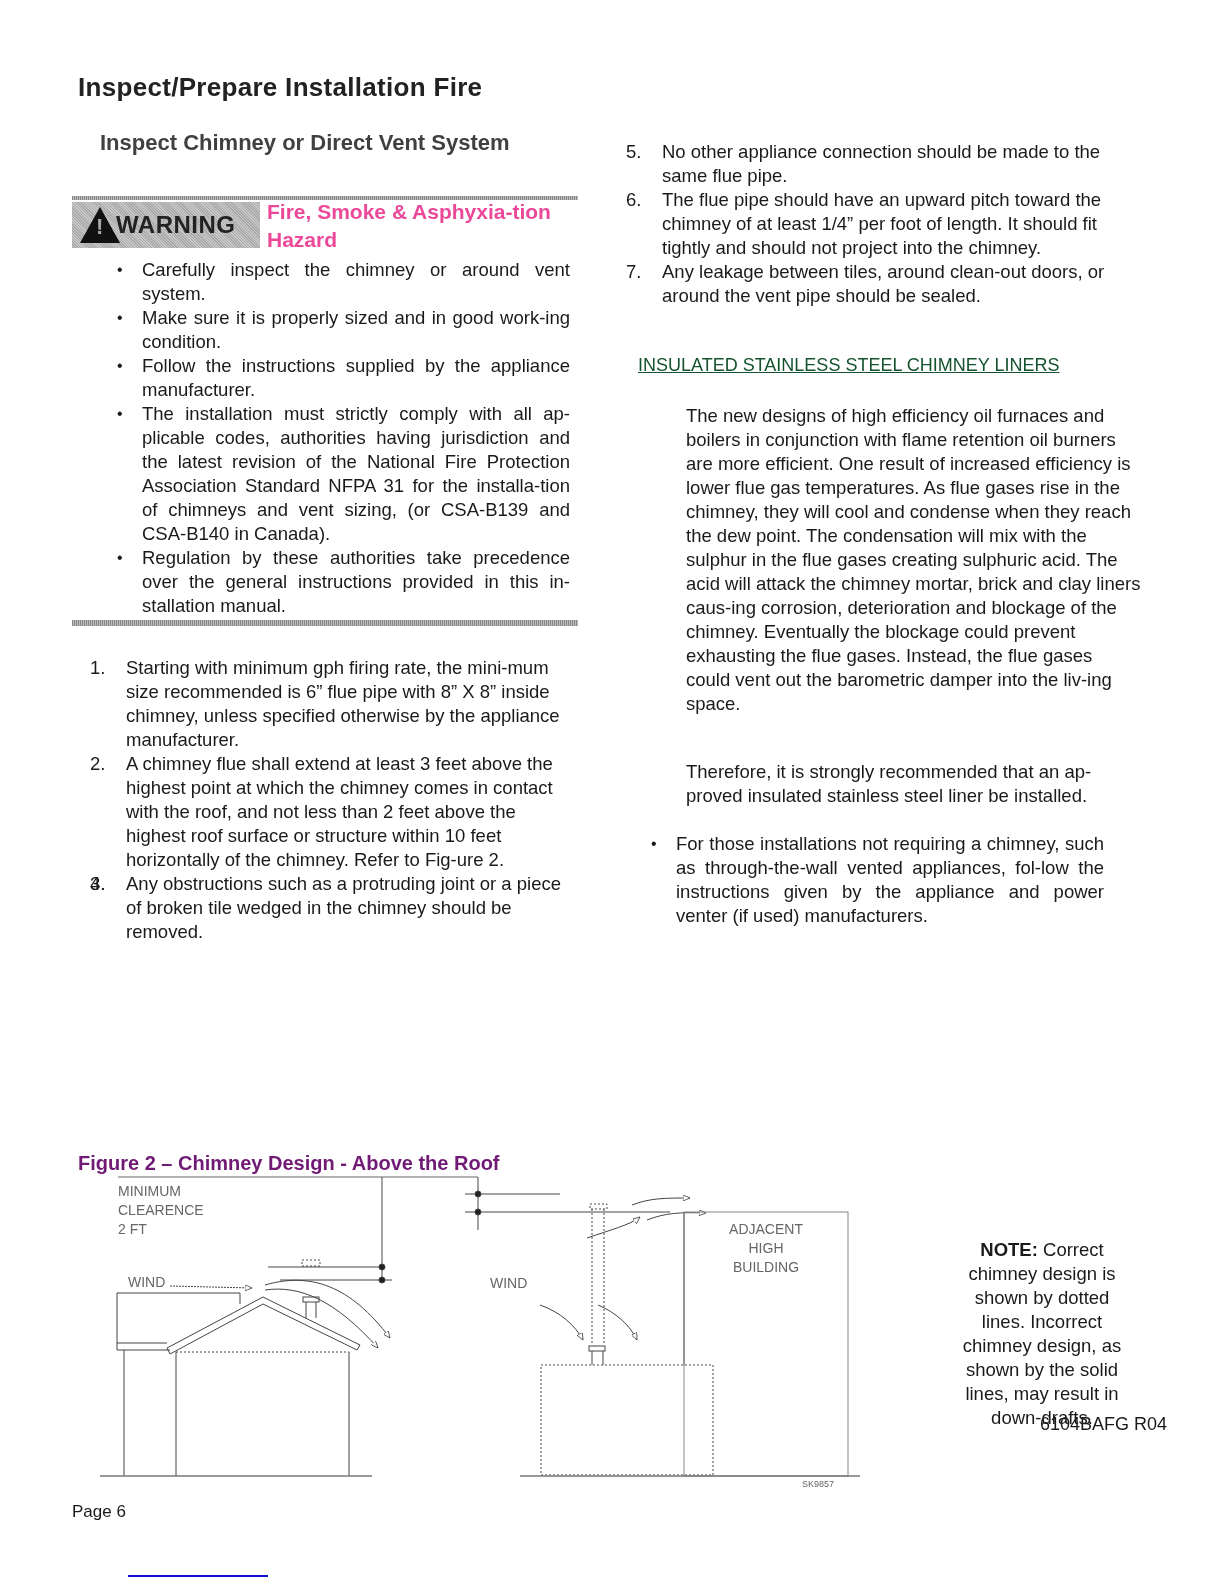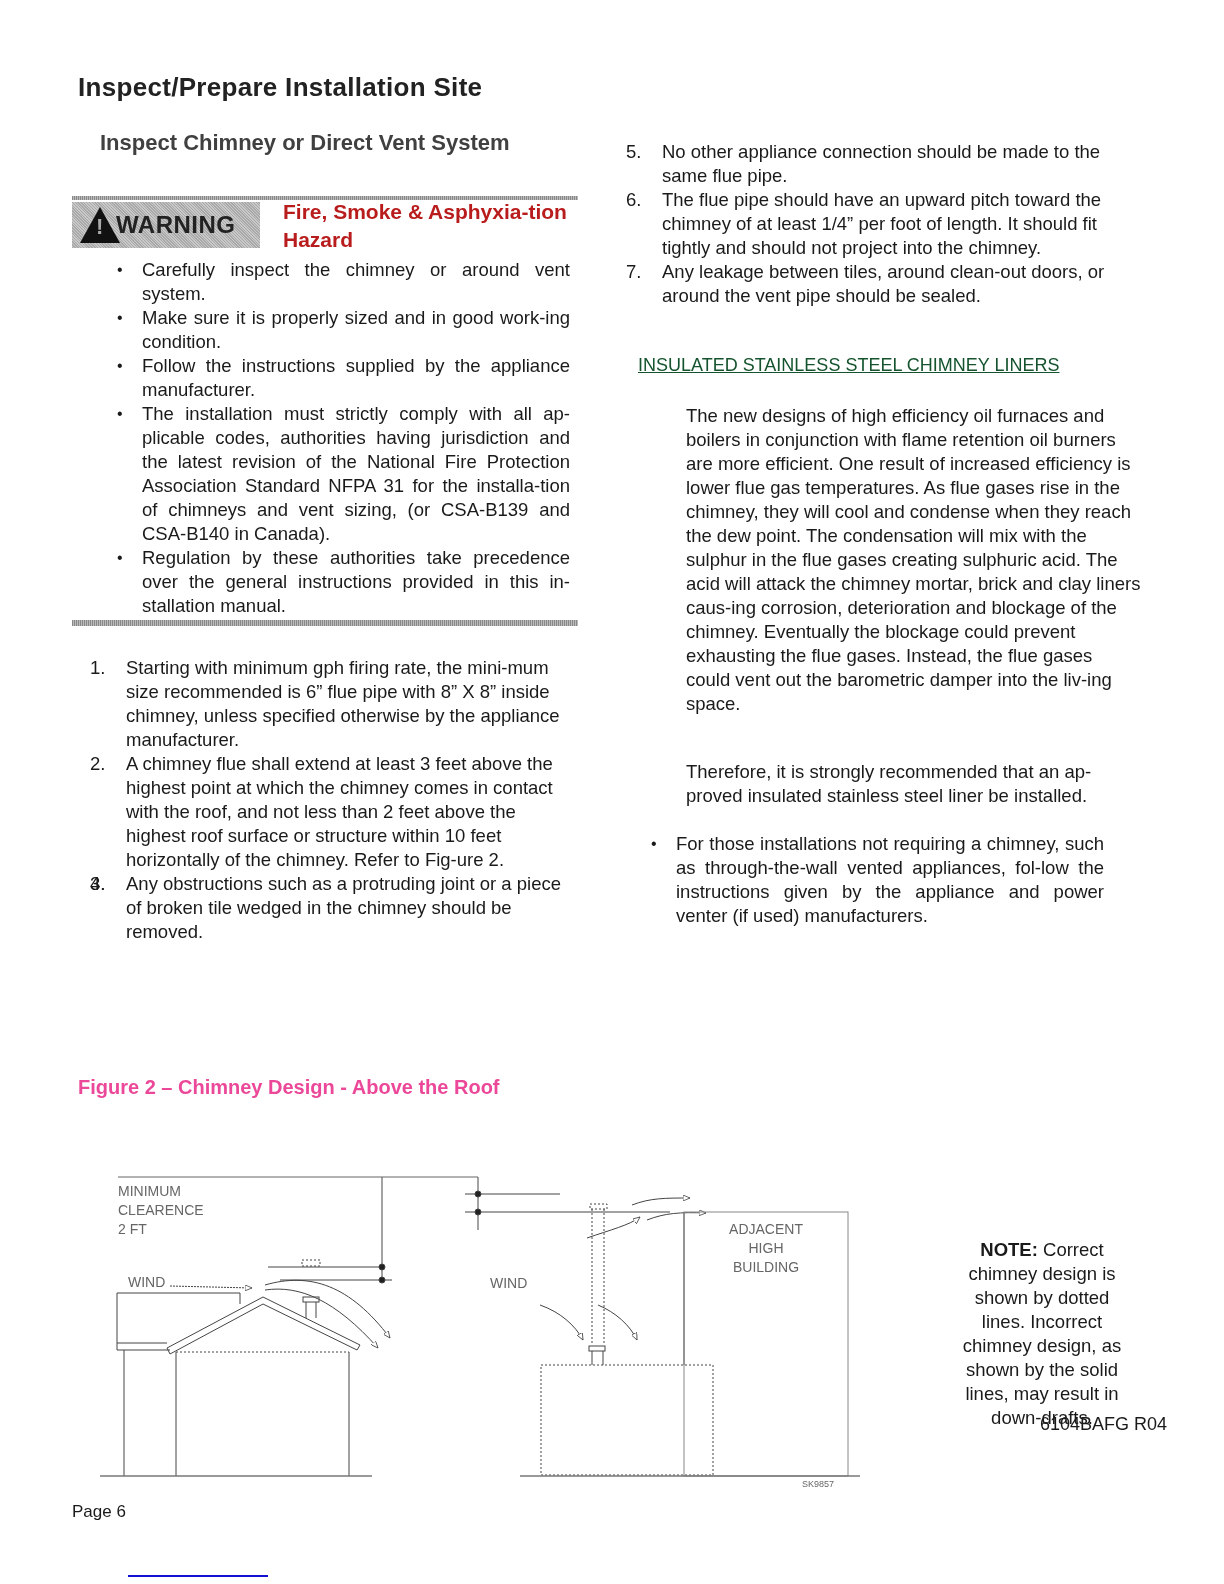--- a/index.html
+++ b/index.html
@@ -10,50 +10,50 @@
   .h2 { left:100px; top:130px; font-size:22px; font-weight:bold; color:#404040; }
   .warn-top { left:72px; top:196px; width:506px; height:4px;
               background:repeating-linear-gradient(90deg,#888 0 1px,#bbb 1px 2px); }
   .warn-badge { left:72px; top:202px; width:188px; height:46px;
                 background:repeating-linear-gradient(45deg,#a9a9a9 0 1px,#c8c8c8 1px 2px);
                 display:flex; align-items:center; }
   .warn-badge .tri { width:0; height:0; border-left:20px solid transparent; border-right:20px solid transparent;
                      border-bottom:36px solid #111; position:relative; margin-left:8px; }
   .warn-badge .tri span { position:absolute; left:-4px; top:9px; color:#aaa; font-weight:bold; font-size:22px; line-height:22px; }
   .warn-badge .word { font-weight:900; font-size:24px; color:#222; margin-left:-4px; letter-spacing:0.5px; }
-  .warn-title { left:283px; top:198px; width:320px; font-size:21px; font-weight:bold; line-height:28px; color:#b91c1c; }
+  .warn-title { left:267px; top:198px; width:320px; font-size:21px; font-weight:bold; line-height:28px; color:#ec4899; }
   .warn-bottom { left:72px; top:620px; width:506px; height:6px;
                  background:repeating-linear-gradient(90deg,#888 0 1px,#bbb 1px 2px); }
   .blist { list-style:none; margin:0; padding:0; }
   .blist li { position:relative; padding-left:30px; font-size:18.5px; line-height:24px; text-align:justify; }
   .blist li::before { content:"•"; position:absolute; left:5px; top:0; font-size:16px; }
   .warn-list { left:112px; top:258px; width:458px; }
   .olist { list-style:none; margin:0; padding:0; }
   .olist li { position:relative; padding-left:36px; font-size:18.5px; line-height:24px; }
   .olist li .num { position:absolute; left:0; top:0; }
   .left-list { left:90px; top:656px; width:480px; }
   .right-list { left:626px; top:140px; width:480px; }
   .liners-head { left:638px; top:355px; font-size:18px; text-decoration:underline; color:#14532d; }
   .para { font-size:18.5px; line-height:24px;margin-left:28px; }
   .p1 { left:658px; top:404px; width:455px; }
   .p2 { left:658px; top:760px; width:440px; }
   .right-bullets { left:646px; top:832px; width:458px; }
-  .fig-title { left:78px; top:1076px; font-size:20px; font-weight:bold; color:#ec4899; }
+  .fig-title { left:78px; top:1152px; font-size:20px; font-weight:bold; color:#701a75; }
   .figure { left:0; top:1160px; width:940px; height:330px; }
   .note { left:952px; top:1238px; width:180px; font-size:18.5px; line-height:24px;text-align:center; }
   .note b { font-weight:bold; }
   .footer-l { left:72px; top:1502px; font-size:17px; }
   .footer-r { left:1040px; top:1414px; font-size:18px; }
   .link-line { left:128px; top:1575px; width:140px; height:2px; background:#1010d0; }
   svg text { font-family:"Liberation Sans", sans-serif; }
 </style>
 </head>
 <body>
 
-<div class="abs h1">Inspect/Prepare Installation Site</div>
+<div class="abs h1">Inspect/Prepare Installation Fire</div>
 <div class="abs h2">Inspect Chimney or Direct Vent System</div>
 
 <div class="abs warn-top"></div>
 <div class="abs warn-badge">
   <div class="tri">
       <span>!</span>
     </div>
   <span class="word">WARNING</span>
 </div>
 <div class="abs warn-title">Fire, Smoke &amp; Asphyxia-tion Hazard</div>

